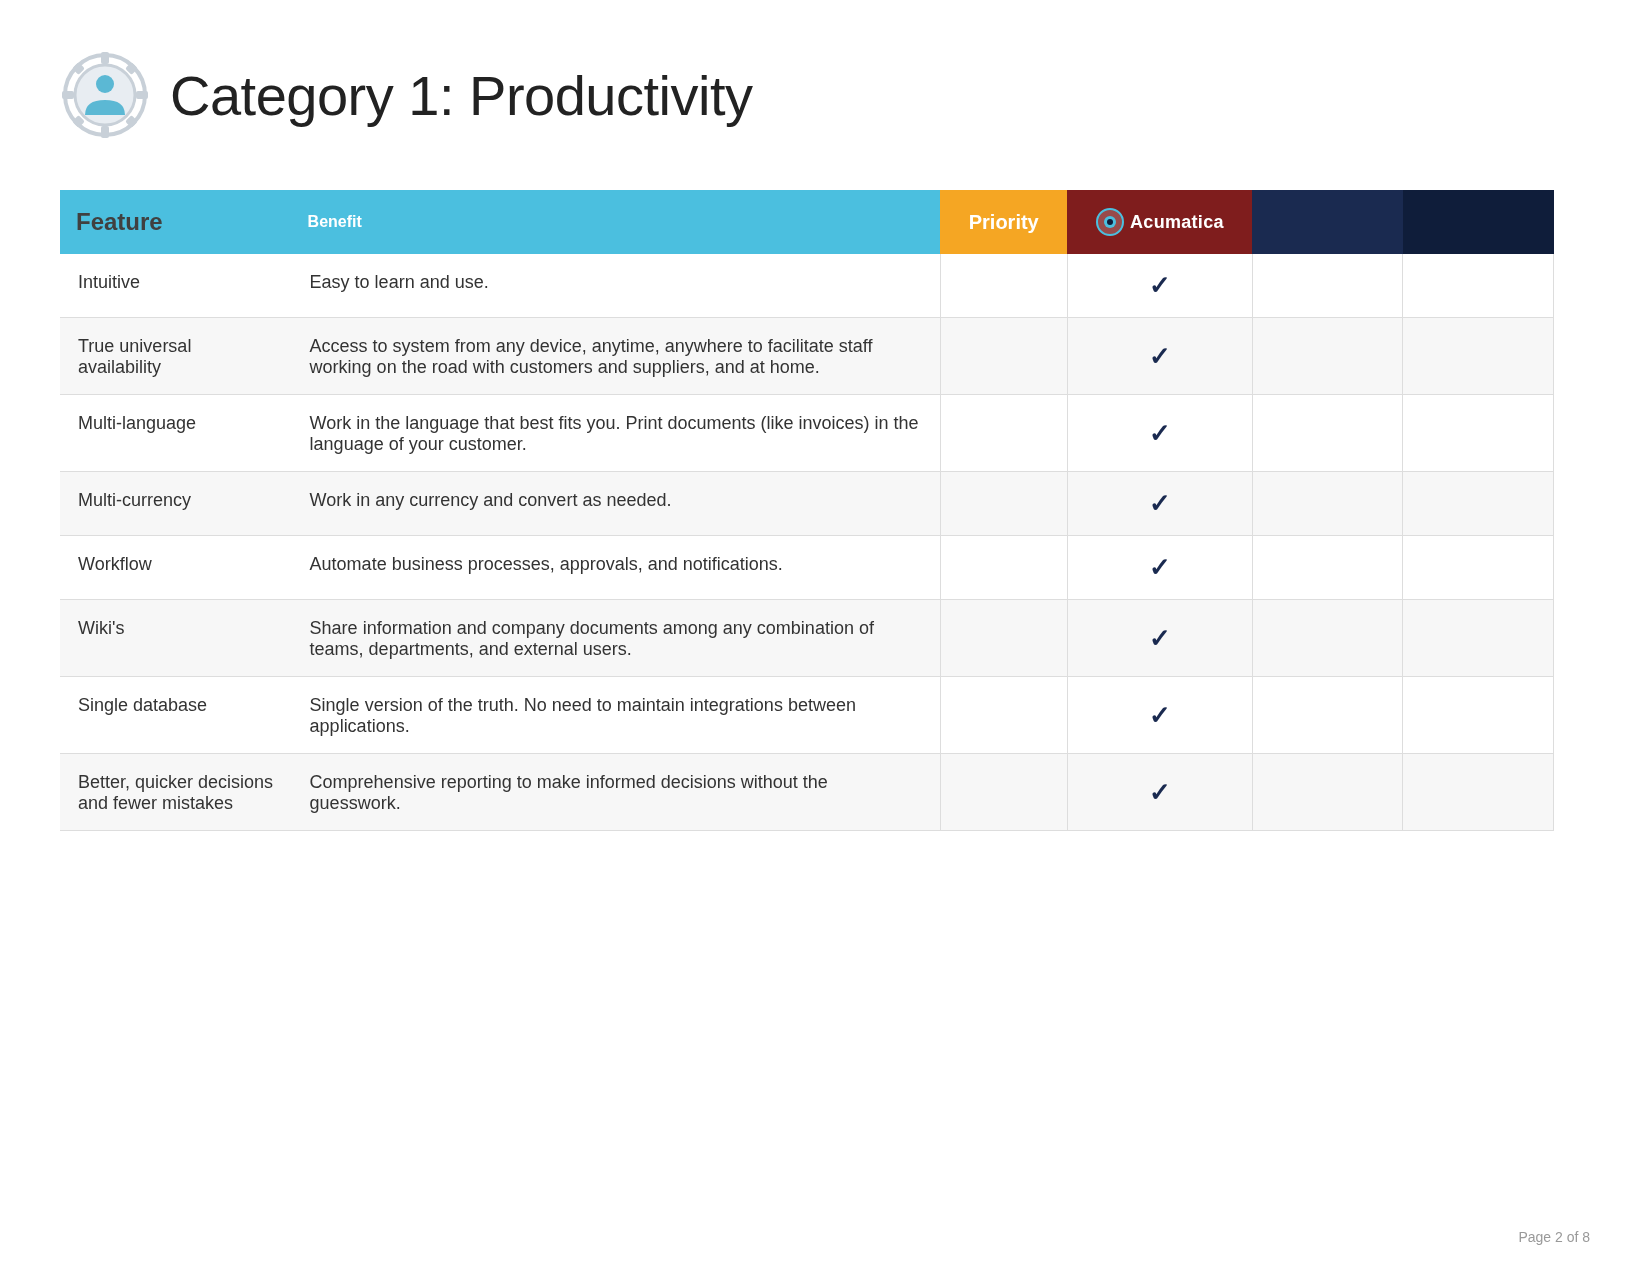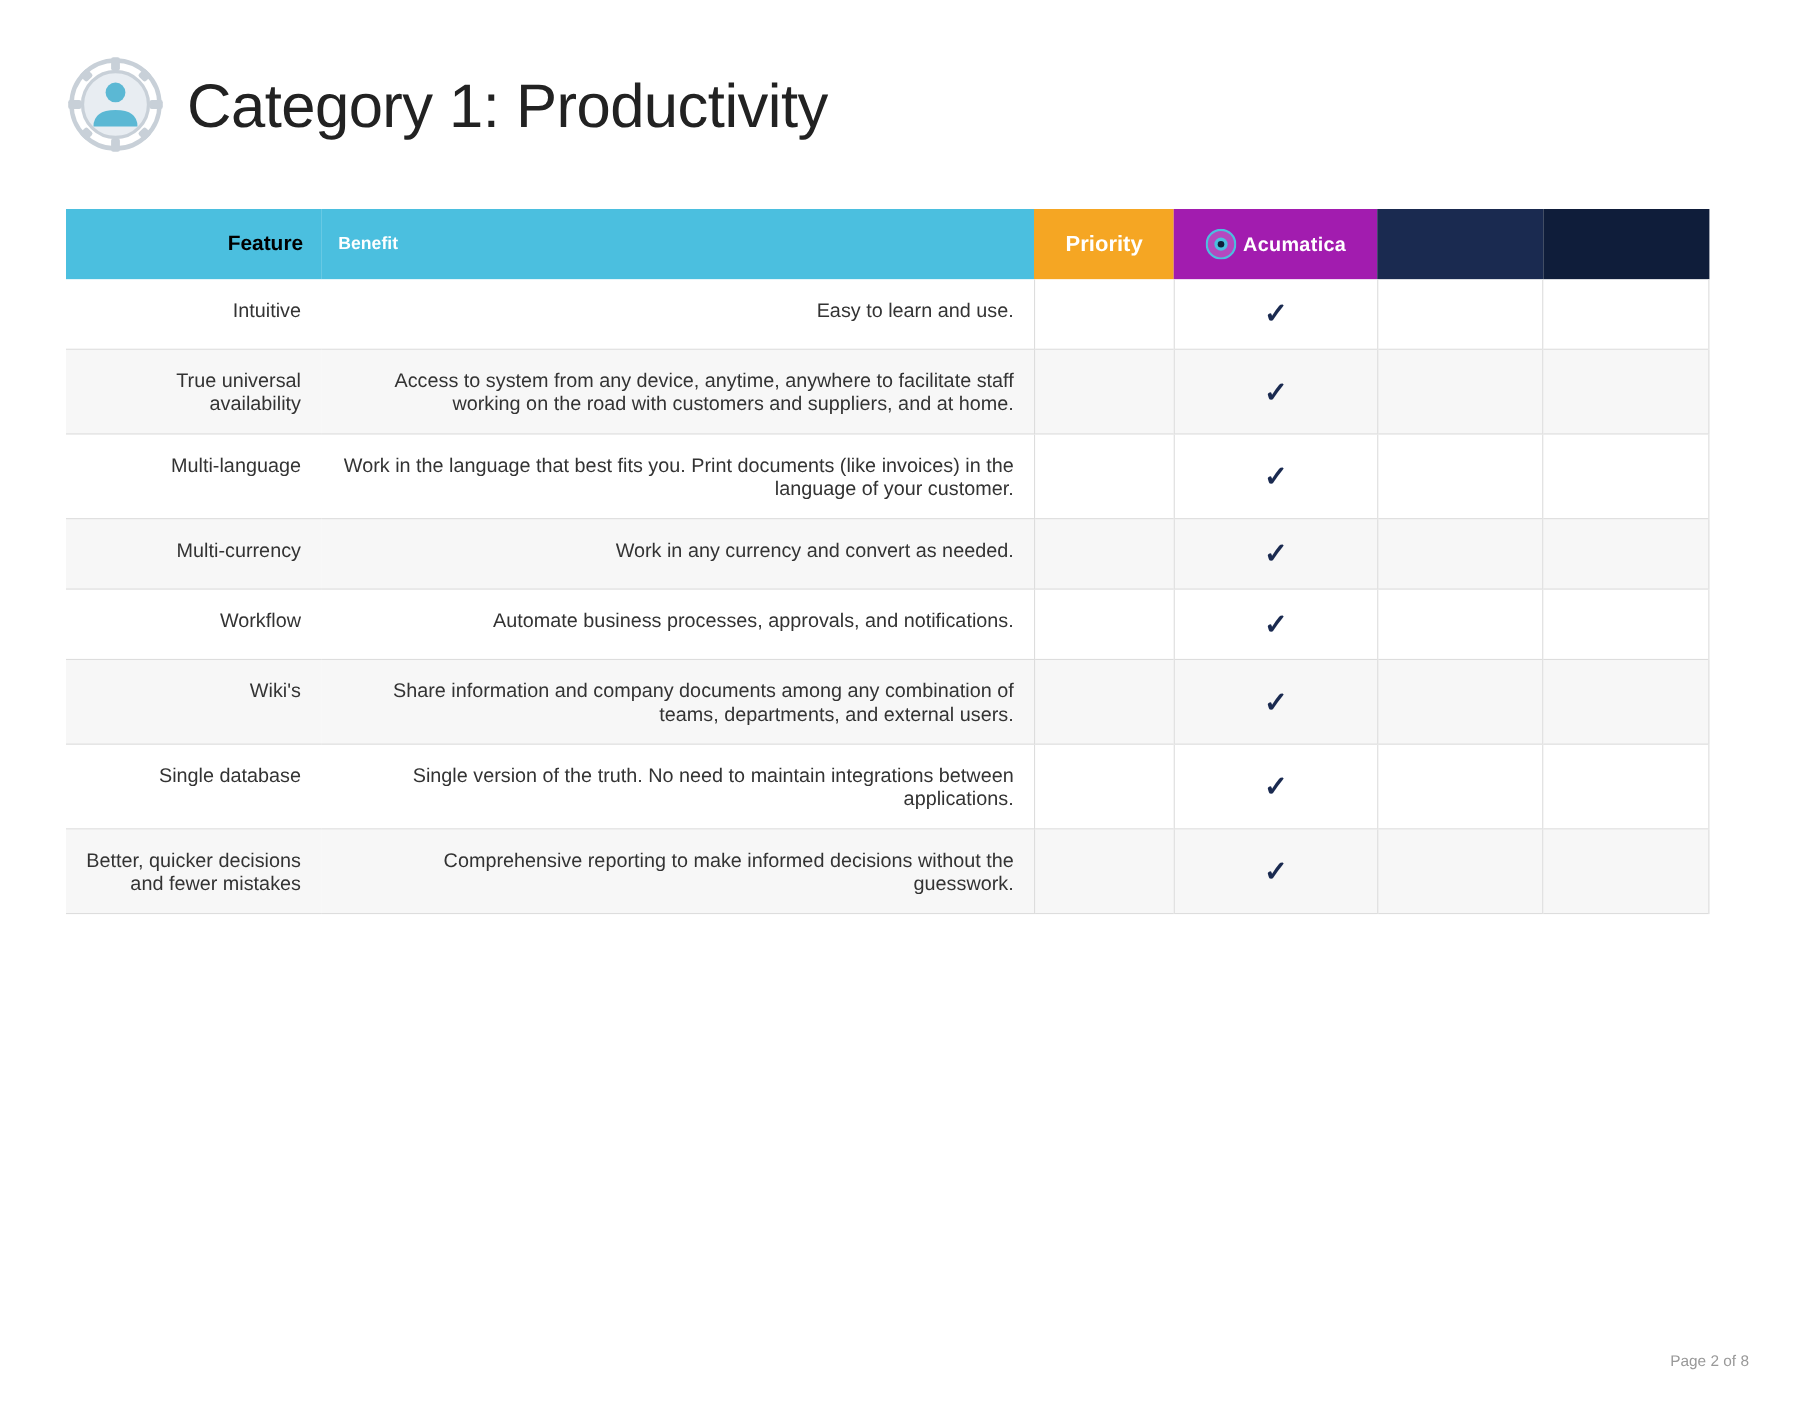--- a/index.html
+++ b/index.html
@@ -60,41 +60,41 @@
     thead tr th {
       padding: 18px 16px;
       font-weight: 600;
       font-size: 20px;
       text-align: center;
       vertical-align: middle;
     }
 
     th.th-feature {
       background: #4bbfdf;
-      color: #000000;
-      text-align: right;
-      font-size: 19px;
+      color: #404040;
+      text-align: left;
+      font-size: 24px;
     }
 
     th.th-benefit {
       background: #4bbfdf;
       color: #fff;
       text-align: left;
       font-size: 16px;
     }
 
     th.th-priority {
       background: #f5a623;
       color: #fff;
       font-size: 20px;
       margin-top: 20px;
     }
 
     th.th-acumatica {
-      background: #a21caf;
+      background: #7f1d1d;
       color: #fff;
     }
 
     th.th-comp1 {
       background: #1a2a50;
       color: #fff;
     }
 
     th.th-comp2 {
       background: #0f1d3a;
@@ -112,21 +112,20 @@
 
     tbody tr:nth-child(odd) {
       background: #ffffff;
     }
 
     tbody td {
       padding: 16px 18px;
       font-size: 18px;
       color: #333;
       vertical-align: middle;
-      text-align: right;
     }
 
     td.td-feature {
       font-size: 18px;
       color: #333;
       vertical-align: top;
       padding-top: 18px;
     }
 
     td.td-benefit {

